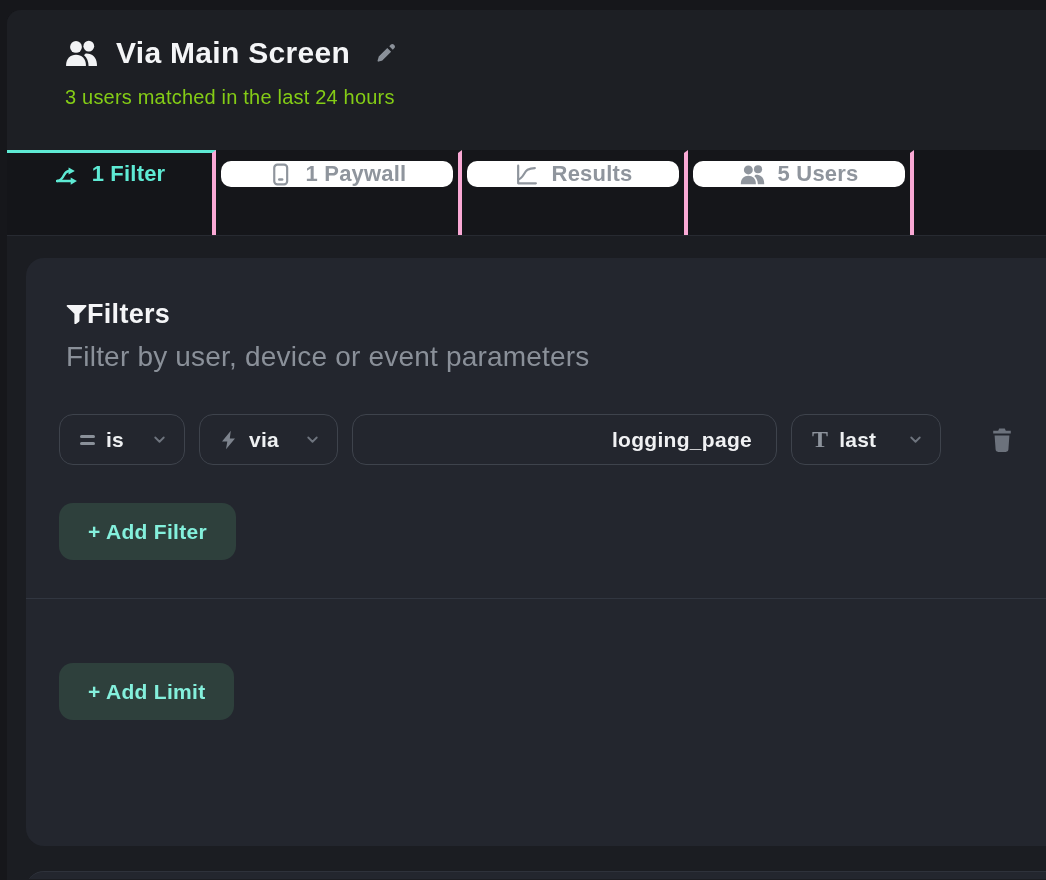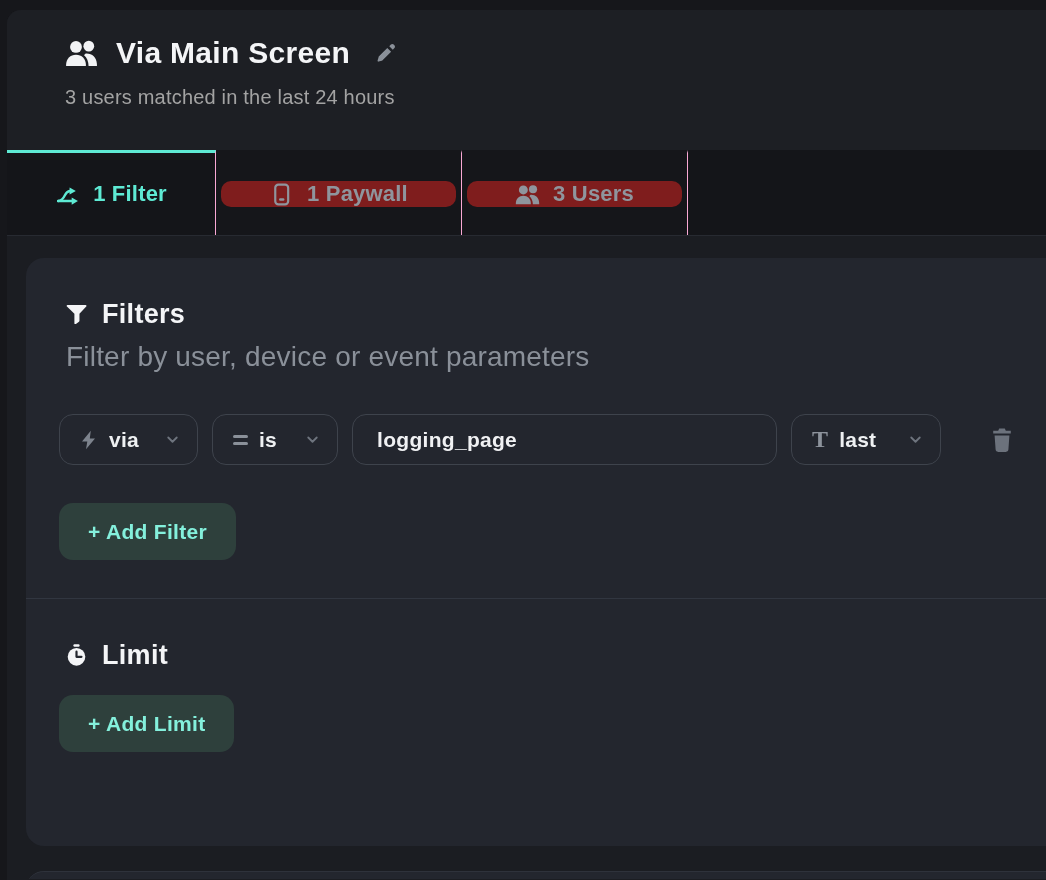--- a/index.html
+++ b/index.html
@@ -13,75 +13,75 @@
     position:absolute; left:7px; top:10px; width:1040px; height:870px;
     border-top-left-radius:14px; overflow:hidden; background:#1B1D22;
   }
   
   .header { height:140px; background:#1D1F24; padding:26px 0 0 58px; }
   .title-row { display:flex; align-items:center; gap:18px; }
   .title-row h1 { font-size:30px; font-weight:700; letter-spacing:.3px; color:#F4F5F7; }
   .icon-users { width:33px; height:28px; flex:0 0 auto; }
   .edit-btn { background:none; border:none; cursor:pointer; padding:2px; margin-left:4px; display:flex; }
   .edit-btn svg { width:24px; height:24px; }
-  .header .subtitle { margin-top:16px; font-size:20px; color:#a3a3a3; letter-spacing:.2px; }
+  .header .subtitle { margin-top:16px; font-size:20px; color:#84cc16; letter-spacing:.2px; }
 
   
   .tabbar { display:flex; height:86px; background:#15161A; border-bottom:1px solid #272A31; }
   .tab {
-    height:100%; border-top:3px solid transparent; border-right:1px solid #f9a8d4;
-    display:flex; align-items:center; cursor:pointer; background:#15161A;
+    height:100%; border-top:3px solid transparent; border-right:4px solid #f9a8d4;
+    display:flex; align-items:flex-start; cursor:pointer; background:#15161A;
   }
   .tab-1 { width:209px; }
   .tab-2 { width:246px; }
   .tab-3 { width:226px; }
   .tab-4 { width:226px; }
   .tab.active { border-top-color:#5EEAD4; background:#141519; }
   .tab-inner {
     flex:1; margin:8px 5px; border-radius:10px;
     display:flex; align-items:center; justify-content:center; gap:13px;
     font-size:22px; font-weight:600; color:#8F959D; letter-spacing:.2px;
   }
-  .tab:not(.active) .tab-inner { background:#7f1d1d; }
+  .tab:not(.active) .tab-inner { background:#ffffff; }
   .tab.active .tab-inner { color:#5EEAD4; }
   .tab-inner svg { width:25px; height:25px; flex:0 0 auto; }
   .tab-filler { flex:1; background:#141519; }
 
   
   .content { position:relative; height:643px; background:#1B1D22; overflow:hidden; }
   .card {
     position:absolute; left:19px; right:-26px; top:22px; height:588px;
     background:#23262E; border-radius:18px;
   }
   .card-next {
     top:635px; height:60px; border-radius:18px 18px 0 0;
     border-top:1px solid #2E323B;
   }
   .section { padding:40px 40px 0 33px; }
-  .sec-title { display:flex; align-items:center; gap:15px; margin-left:7px; height:32px; }
+  .sec-title { display:flex; align-items:center; margin-left:7px; height:32px; }
   .sec-title h2 { font-size:27px; font-weight:700; letter-spacing:.3px; color:#F4F5F7; }
   .sec-title svg { width:21px; height:22px; }
   .sec-sub { margin:14px 0 0 7px; font-size:28px; line-height:26px; color:#8A9099; letter-spacing:.2px; }
 
   
   .filter-row { margin-top:44px; display:flex; align-items:center; gap:14px; }
   .pill {
     height:51px; border:1px solid #3E434C; border-radius:14px; background:transparent;
     display:flex; align-items:center; padding:0 16px 0 20px; gap:11px; cursor:pointer;
     color:#EEF0F2; font-size:21px; font-weight:600; letter-spacing:.2px;
   }
   .pill-via { width:139px; }
   .pill-is { width:126px; }
   .pill-type { width:150px; }
   .pill .chev { margin-left:auto; }
   .chev { width:17px; height:17px; }
   .filter-input {
     width:425px; height:51px; border:1px solid #3E434C; border-radius:14px;
     background:transparent; color:#F0F1F3; font-size:21px; font-weight:600;
-    font-family:"Liberation Sans", sans-serif; padding:4px 24px; letter-spacing:.3px; outline:none;
+    font-family:"Liberation Sans", sans-serif; padding:4px 24px; letter-spacing:.3px; outline:none;text-align:right;
   }
   .eq-icon { display:flex; flex-direction:column; gap:4px; }
   .eq-icon i { display:block; width:15px; height:3px; border-radius:2px; background:#8A9099; }
   .tglyph {
     font-family:"Liberation Serif", serif; font-size:24px; font-weight:700;
     color:#8D939C; line-height:1; transform:translateY(-1px);
   }
   .trash-btn {
     margin-left:26px; width:42px; height:42px; background:none; border:none;
     display:flex; align-items:center; justify-content:center; cursor:pointer;
@@ -134,69 +134,78 @@
     </div>
     <div class="tab tab-2">
       <div class="tab-inner">
         <svg viewBox="0 0 24 24" fill="none">
           <rect x="6" y="2.6" width="12.4" height="18.8" rx="3" stroke="#8F959D" stroke-width="2.1"></rect>
           <rect x="9.6" y="15.6" width="5.2" height="2.5" rx="1.2" fill="#8F959D"></rect>
         </svg>
         <span>1 Paywall</span>
       </div>
     </div>
+    <div class="tab tab-3">
+      <div class="tab-inner">
+        <svg viewBox="0 0 24 24" fill="none">
+          <path d="M4 3.5v17h17" stroke="#8F959D" stroke-width="2.1" stroke-linecap="round" stroke-linejoin="round"></path>
+          <path d="M4 16.5c4.5 0 5.5-7 9-9 2.3-1.3 4.5-1.6 7-1.7" stroke="#8F959D" stroke-width="2.1" stroke-linecap="round" fill="none"></path>
+        </svg>
+        <span>Results</span>
+      </div>
+    </div>
     <div class="tab tab-4">
       <div class="tab-inner">
         <svg viewBox="0 0 24 20" fill="#8F959D">
           <circle cx="8" cy="5.6" r="4.3"></circle>
           <path d="M0.8 18.6c0-4.6 3.1-7.4 7.2-7.4s7.2 2.8 7.2 7.4v.8H0.8z"></path>
           <circle cx="17.3" cy="5" r="3.9"></circle>
           <path d="M15.6 10.3c4.3 0 7.3 2.7 7.6 7.6l.05 1.5h-6.1c-.1-3.4-1.2-6.1-3.3-7.8.6-.8 1-1.3 1.75-1.3z"></path>
         </svg>
-        <span>3 Users</span>
+        <span>5 Users</span>
       </div>
     </div>
     <div class="tab-filler"></div>
   </nav>
 
   <main class="content">
 
     <section class="card">
 
       <div class="section section-filters">
         <div class="sec-title">
           <svg viewBox="0 0 22 22" fill="#F4F5F7">
             <path d="M1.5 1.5h19c.9 0 1.3 1.1.7 1.7l-7.1 7.6v7.4c0 .4-.2.8-.5 1l-3.2 2.2c-.7.5-1.6 0-1.6-.8v-9.8L1 3.2c-.6-.6-.2-1.7.5-1.7z"></path>
           </svg>
           <h2>Filters</h2>
         </div>
         <p class="sec-sub">Filter by user, device or event parameters</p>
 
         <div class="filter-row">
-          <button class="pill pill-via">
-            <svg width="18" height="20" viewBox="0 0 18 20" fill="#7D838D">
-              <path d="M10.8 0.8 2 11.4h5.3L6 19.2l9-10.8H9.8l1-7.6z"></path>
-            </svg>
-            <span>via</span>
-            <svg class="chev" viewBox="0 0 24 24" fill="none">
-              <path d="M6 9.2 12 15.2 18 9.2" stroke="#6E747E" stroke-width="2.6" stroke-linecap="round" stroke-linejoin="round"></path>
-            </svg>
-          </button>
-
           <button class="pill pill-is">
             <span class="eq-icon">
                 <i></i>
                 <i></i>
               </span>
             <span>is</span>
             <svg class="chev" viewBox="0 0 24 24" fill="none">
               <path d="M6 9.2 12 15.2 18 9.2" stroke="#6E747E" stroke-width="2.6" stroke-linecap="round" stroke-linejoin="round"></path>
             </svg>
           </button>
 
+          <button class="pill pill-via">
+            <svg width="18" height="20" viewBox="0 0 18 20" fill="#7D838D">
+              <path d="M10.8 0.8 2 11.4h5.3L6 19.2l9-10.8H9.8l1-7.6z"></path>
+            </svg>
+            <span>via</span>
+            <svg class="chev" viewBox="0 0 24 24" fill="none">
+              <path d="M6 9.2 12 15.2 18 9.2" stroke="#6E747E" stroke-width="2.6" stroke-linecap="round" stroke-linejoin="round"></path>
+            </svg>
+          </button>
+
           <input class="filter-input" type="text" value="logging_page" style="">
 
           <button class="pill pill-type">
             <span class="tglyph">T</span>
             <span>last</span>
             <svg class="chev" viewBox="0 0 24 24" fill="none">
               <path d="M6 9.2 12 15.2 18 9.2" stroke="#6E747E" stroke-width="2.6" stroke-linecap="round" stroke-linejoin="round"></path>
             </svg>
           </button>
 
@@ -207,28 +216,20 @@
             </svg>
           </button>
         </div>
 
         <button class="add-btn">+ Add Filter</button>
       </div>
 
       <div class="card-divider"></div>
 
       <div class="section section-limit">
-        <div class="sec-title">
-          <svg viewBox="0 0 22 24">
-            <rect x="7.6" y="0.4" width="6.8" height="2.6" rx="1.3" fill="#F4F5F7"></rect>
-            <circle cx="11" cy="14" r="9.6" fill="#F4F5F7"></circle>
-            <path d="M11 8.4v5.6h5.4" stroke="#23262E" stroke-width="2.4" fill="none" stroke-linecap="round" stroke-linejoin="round"></path>
-          </svg>
-          <h2>Limit</h2>
-        </div>
 
         <button class="add-btn">+ Add Limit</button>
       </div>
 
     </section>
 
     <section class="card card-next"></section>
 
   </main>
 </div>

